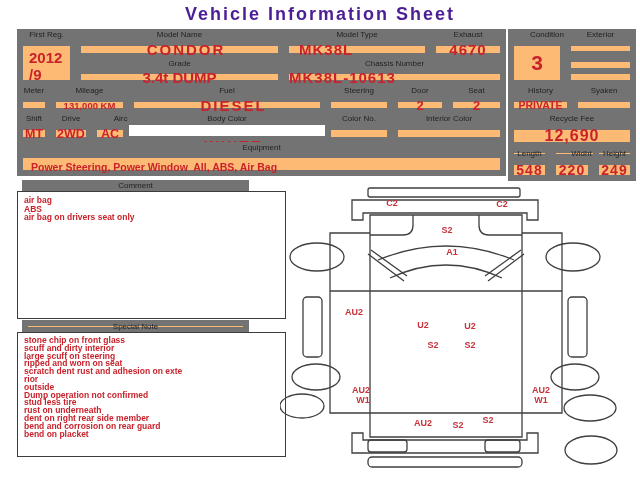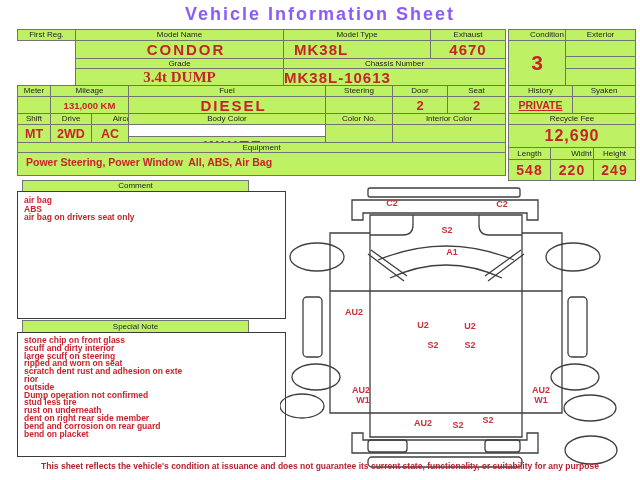--- a/index.html
+++ b/index.html
@@ -1,30 +1,30 @@
 <!DOCTYPE html>
 <html><head>
 <meta charset="utf-8">
 <style>
   html,body{margin:0;padding:0;background:#fff;}
   #page{position:relative;width:640px;height:480px;background:#fff;
         font-family:"Liberation Sans",sans-serif;overflow:hidden;}
-  .cell{position:absolute;box-sizing:border-box;border:1px solid #737373;background:#bef264;
+  .cell{position:absolute;box-sizing:border-box;border:6px solid #737373;background:#fdba74;
         display:flex;align-items:center;justify-content:center;}
   .hdr{font-size:8px;color:#222;line-height:1;}
   .val{color:#c8232c;font-weight:bold;font-size:13px;}
   .left{justify-content:flex-start;}
   .v15{font-size:15px;}
   .v12{font-size:12.5px;}
   .v10{font-size:10.5px;}
   .v9{font-size:9.5px;}
   .ls2{letter-spacing:2px;padding-left:13px;}
   .ls1{letter-spacing:1px;}
   #title{position:absolute;left:0;top:4px;width:640px;height:22px;text-align:center;
-         font-size:18px;letter-spacing:2px;font-weight:bold;color:#8b5cf6;}
+         font-size:18px;letter-spacing:2px;font-weight:bold;color:#4c1d95;}
   .notebody{position:absolute;box-sizing:border-box;border:1px solid #3c3c3c;background:#fff;
         color:#c8232c;font-weight:bold;text-align:left;}
   #comment-body{left:17px;top:191px;width:269px;height:128px;padding:4px 4px 0 6px;
         font-size:8.5px;line-height:8.6px;}
   #special-note-body{left:17px;top:332px;width:269px;height:125px;padding:4px 4px 0 6px;
         font-size:8.5px;line-height:7.8px;}
   #footer{position:absolute;left:0;top:461px;width:640px;text-align:center;
         font-size:8.5px;font-weight:bold;color:#b3242e;}
   #diagram{position:absolute;left:280px;top:180px;}
   #diagram *{stroke:#3f3f3f;stroke-width:1.3;fill:none;}
@@ -33,24 +33,28 @@
   .frv{display:block;text-align:left;padding:3px 0 0 6px;line-height:17px;font-size:15px;}
 </style>
 </head>
 <body>
 
 <div id="page">
 
   <div id="title">Vehicle Information Sheet</div>
 
   <div class="cell hdr" style="left:17px;top:29px;width:59px;height:12px;">First Reg.</div>
+  <div class="cell val frv" style="left:17px;top:40px;width:59px;height:46px;">
+    <div>2012</div>
+    <div>/9</div>
+  </div>
   <div class="cell hdr" style="left:75px;top:29px;width:209px;height:12px;">Model Name</div>
   <div class="cell val v15 ls2" style="left:75px;top:40px;width:209px;height:19px;">CONDOR</div>
   <div class="cell hdr" style="left:75px;top:58px;width:209px;height:11px;">Grade</div>
-  <div class="cell val v15" style="left:75px;top:68px;width:209px;height:18px;font-family:Liberation Serif, serif;">3.4t DUMP</div>
+  <div class="cell val v15" style="left:75px;top:68px;width:209px;height:18px;">3.4t DUMP</div>
   <div class="cell hdr" style="left:283px;top:29px;width:148px;height:12px;">Model Type</div>
   <div class="cell val v15 left ls1" style="left:283px;top:40px;width:148px;height:19px;padding-left:10px;">MK38L</div>
   <div class="cell hdr" style="left:430px;top:29px;width:76px;height:12px;">Exhaust</div>
   <div class="cell val v15 ls1" style="left:430px;top:40px;width:76px;height:19px;">4670</div>
   <div class="cell hdr" style="left:283px;top:58px;width:223px;height:11px;">Chassis Number</div>
   <div class="cell val v15 left ls1" style="left:283px;top:68px;width:223px;height:18px;">MK38L-10613</div>
 
   <div class="cell hdr" style="left:508px;top:29px;width:58px;height:12px;padding-left:20px;">Condition</div>
   <div class="cell val" style="left:508px;top:40px;width:58px;height:46px;font-size:21px;">3</div>
   <div class="cell hdr" style="left:565px;top:29px;width:71px;height:12px;">Exterior</div>
@@ -78,21 +82,21 @@
   <div class="cell hdr" style="left:91px;top:113px;width:38px;height:12px;padding-left:28px;">Aircon</div>
   <div class="cell val v12" style="left:91px;top:124px;width:38px;height:19px;">AC</div>
   <div class="cell hdr" style="left:128px;top:113px;width:198px;height:12px;">Body Color</div>
   <div class="cell val v15 ls2" style="left:128px;top:136px;width:198px;height:19px;">WHITE</div>
   <div class="cell hdr" style="left:325px;top:113px;width:68px;height:12px;">Color No.</div>
   <div class="cell val" style="left:325px;top:124px;width:68px;height:19px;"></div>
   <div class="cell hdr" style="left:392px;top:113px;width:114px;height:12px;">Interior Color</div>
   <div class="cell val" style="left:392px;top:124px;width:114px;height:19px;"></div>
 
   <div class="cell hdr" style="left:508px;top:85px;width:65px;height:12px;">History</div>
-  <div class="cell val v10" style="left:508px;top:96px;width:65px;height:18px;text-decoration:underline;">PRIVATE</div>
+  <div class="cell val v10" style="left:508px;top:96px;width:65px;height:18px;">PRIVATE</div>
   <div class="cell hdr" style="left:572px;top:85px;width:64px;height:12px;">Syaken</div>
   <div class="cell val" style="left:572px;top:96px;width:64px;height:18px;"></div>
   <div class="cell hdr" style="left:508px;top:113px;width:128px;height:12px;">Recycle Fee</div>
   <div class="cell val ls1" style="left:508px;top:124px;width:128px;height:24px;font-size:16px;">12,690</div>
   <div class="cell hdr" style="left:508px;top:147px;width:43px;height:13px;">Length</div>
   <div class="cell hdr" style="left:550px;top:147px;width:63px;height:13px;">Widht</div>
   <div class="cell hdr" style="left:593px;top:147px;width:43px;height:13px;">Height</div>
   <div class="cell val ls1" style="left:508px;top:159px;width:43px;height:22px;font-size:14px;">548</div>
   <div class="cell val ls1" style="left:550px;top:159px;width:44px;height:22px;font-size:14px;">220</div>
   <div class="cell val ls1" style="left:593px;top:159px;width:43px;height:22px;font-size:14px;">249</div>
@@ -161,15 +165,14 @@
         <text x="81" y="213">AU2</text>
         <text x="83" y="223">W1</text>
         <text x="261" y="213">AU2</text>
         <text x="261" y="223">W1</text>
         <text x="143" y="246">AU2</text>
         <text x="178" y="248">S2</text>
         <text x="208" y="243">S2</text>
       </g>
   </svg>
 
-  <div id="footer">This sheet reflects the vehicle's condition at issuance and does not guarantee its current state, functionality, or suitability for any purpose</div>
 
 </div>
 
 </body></html>

